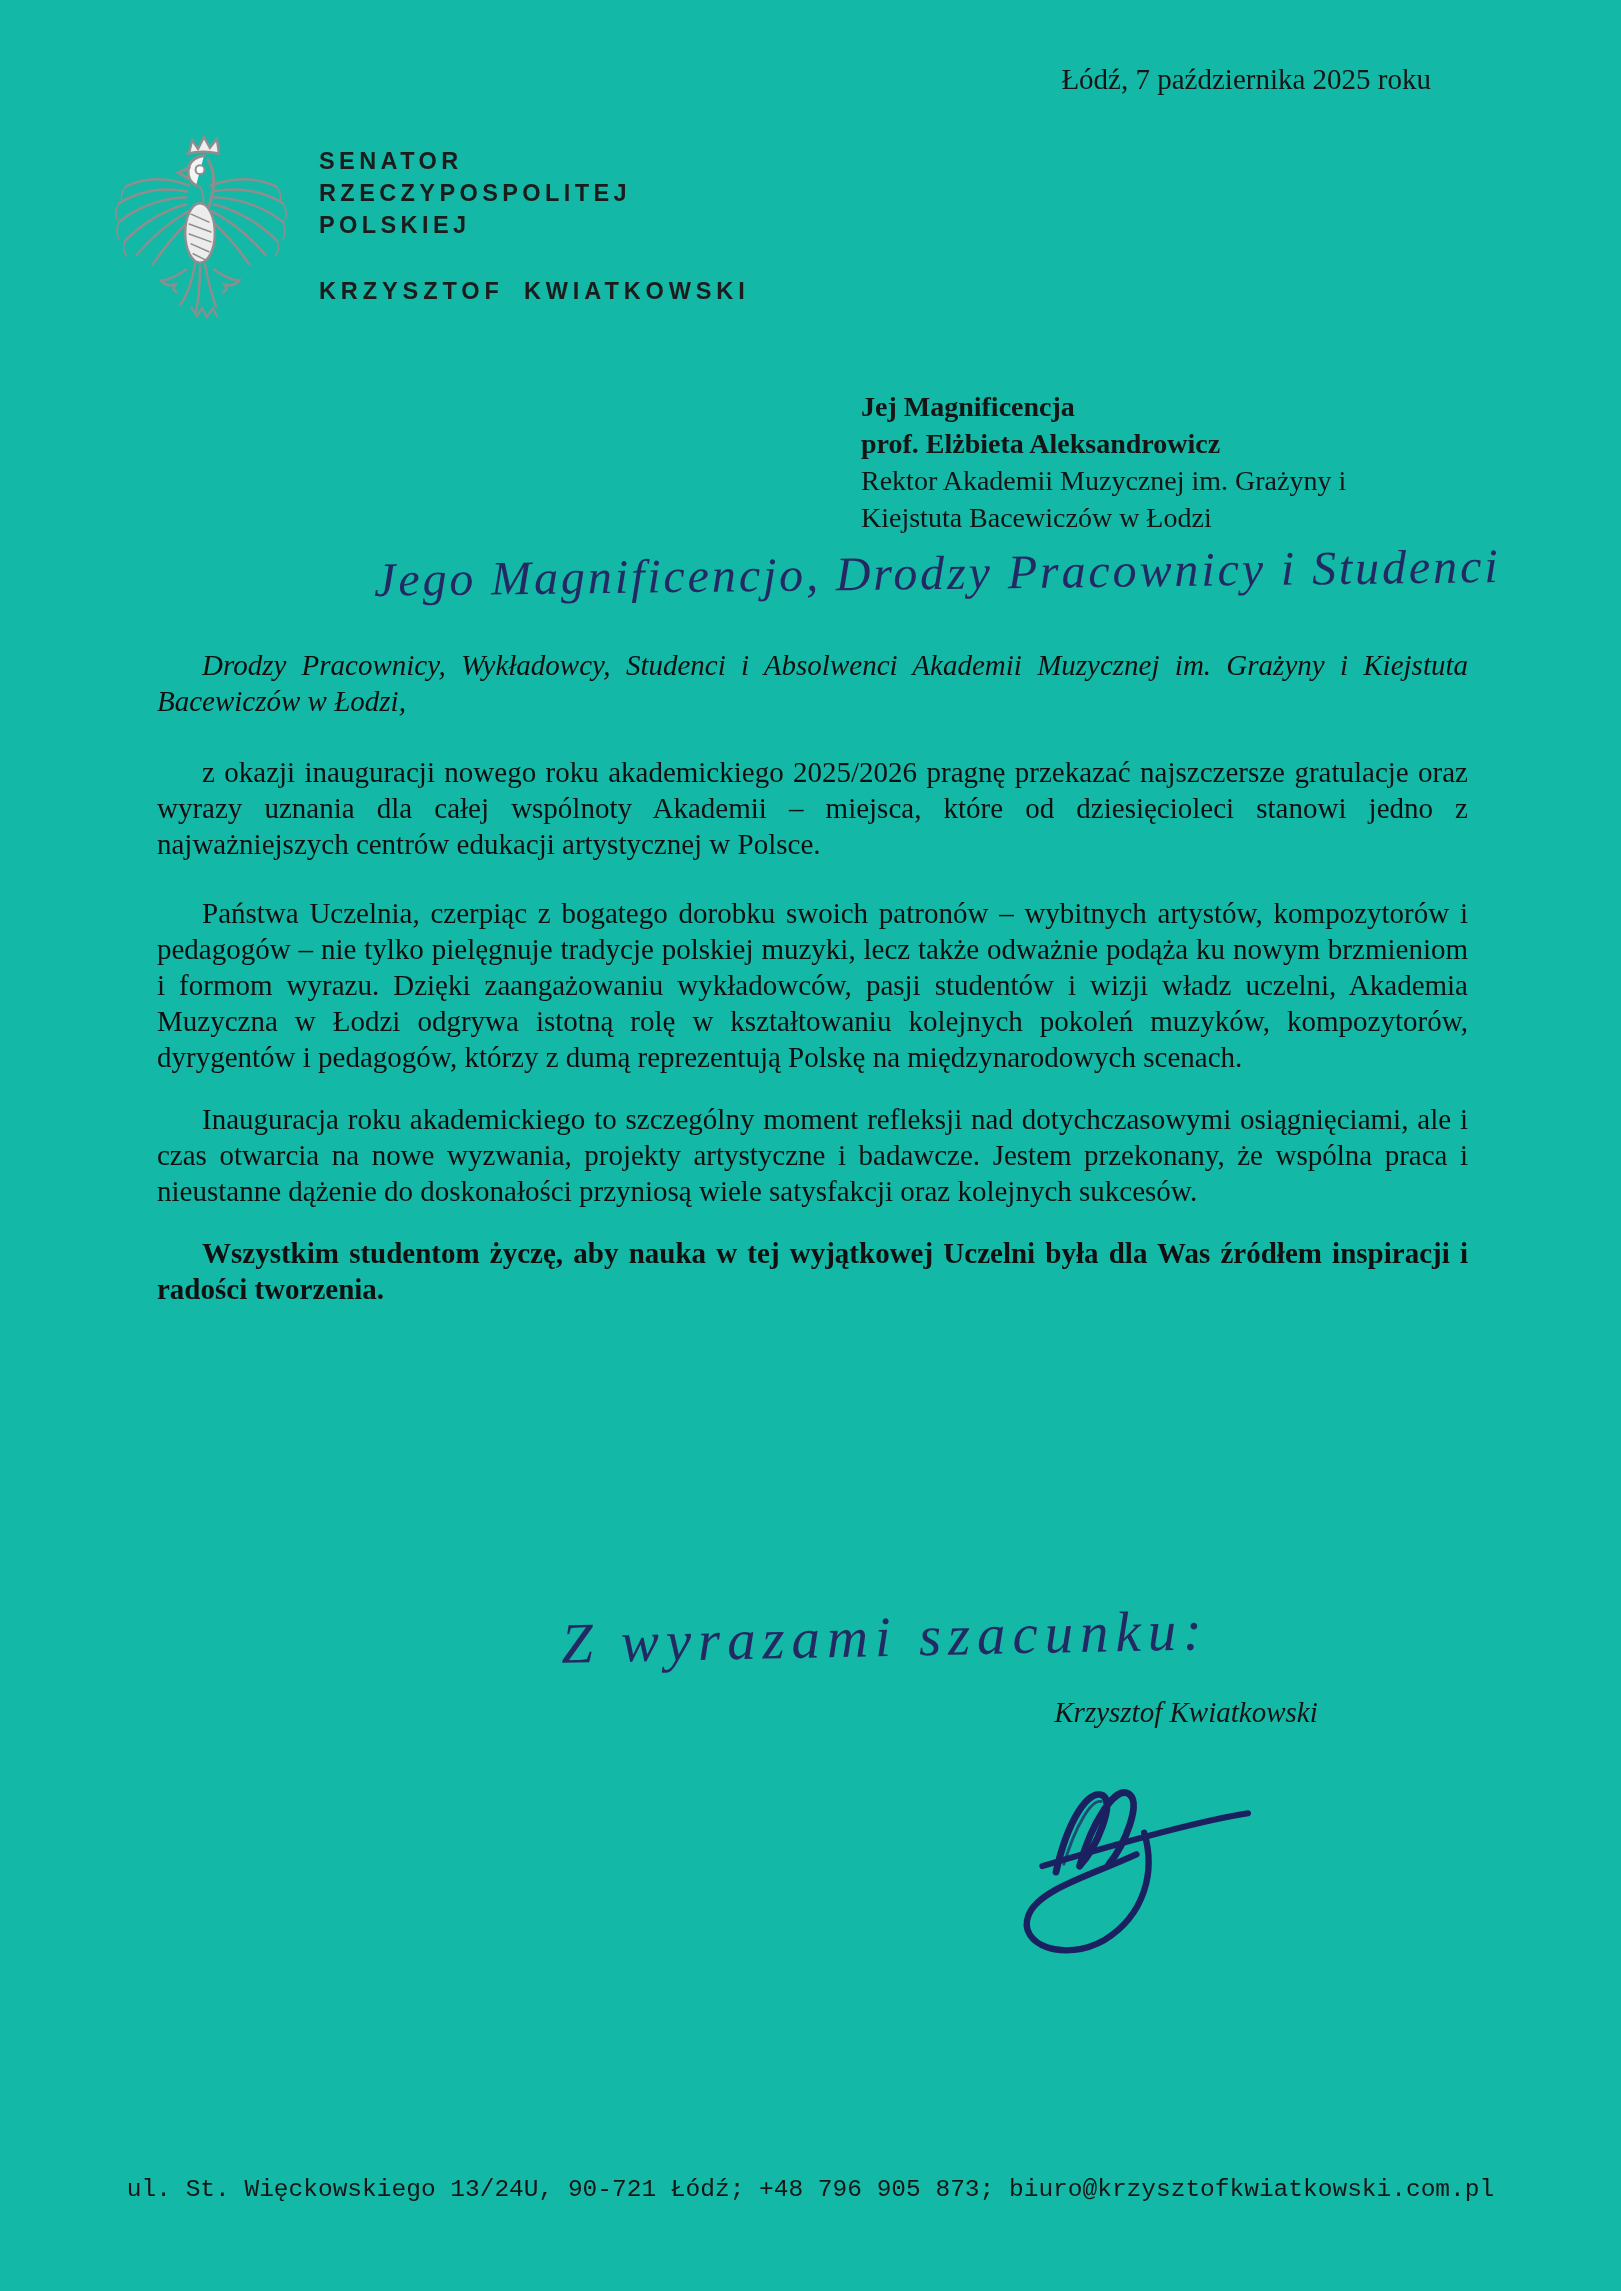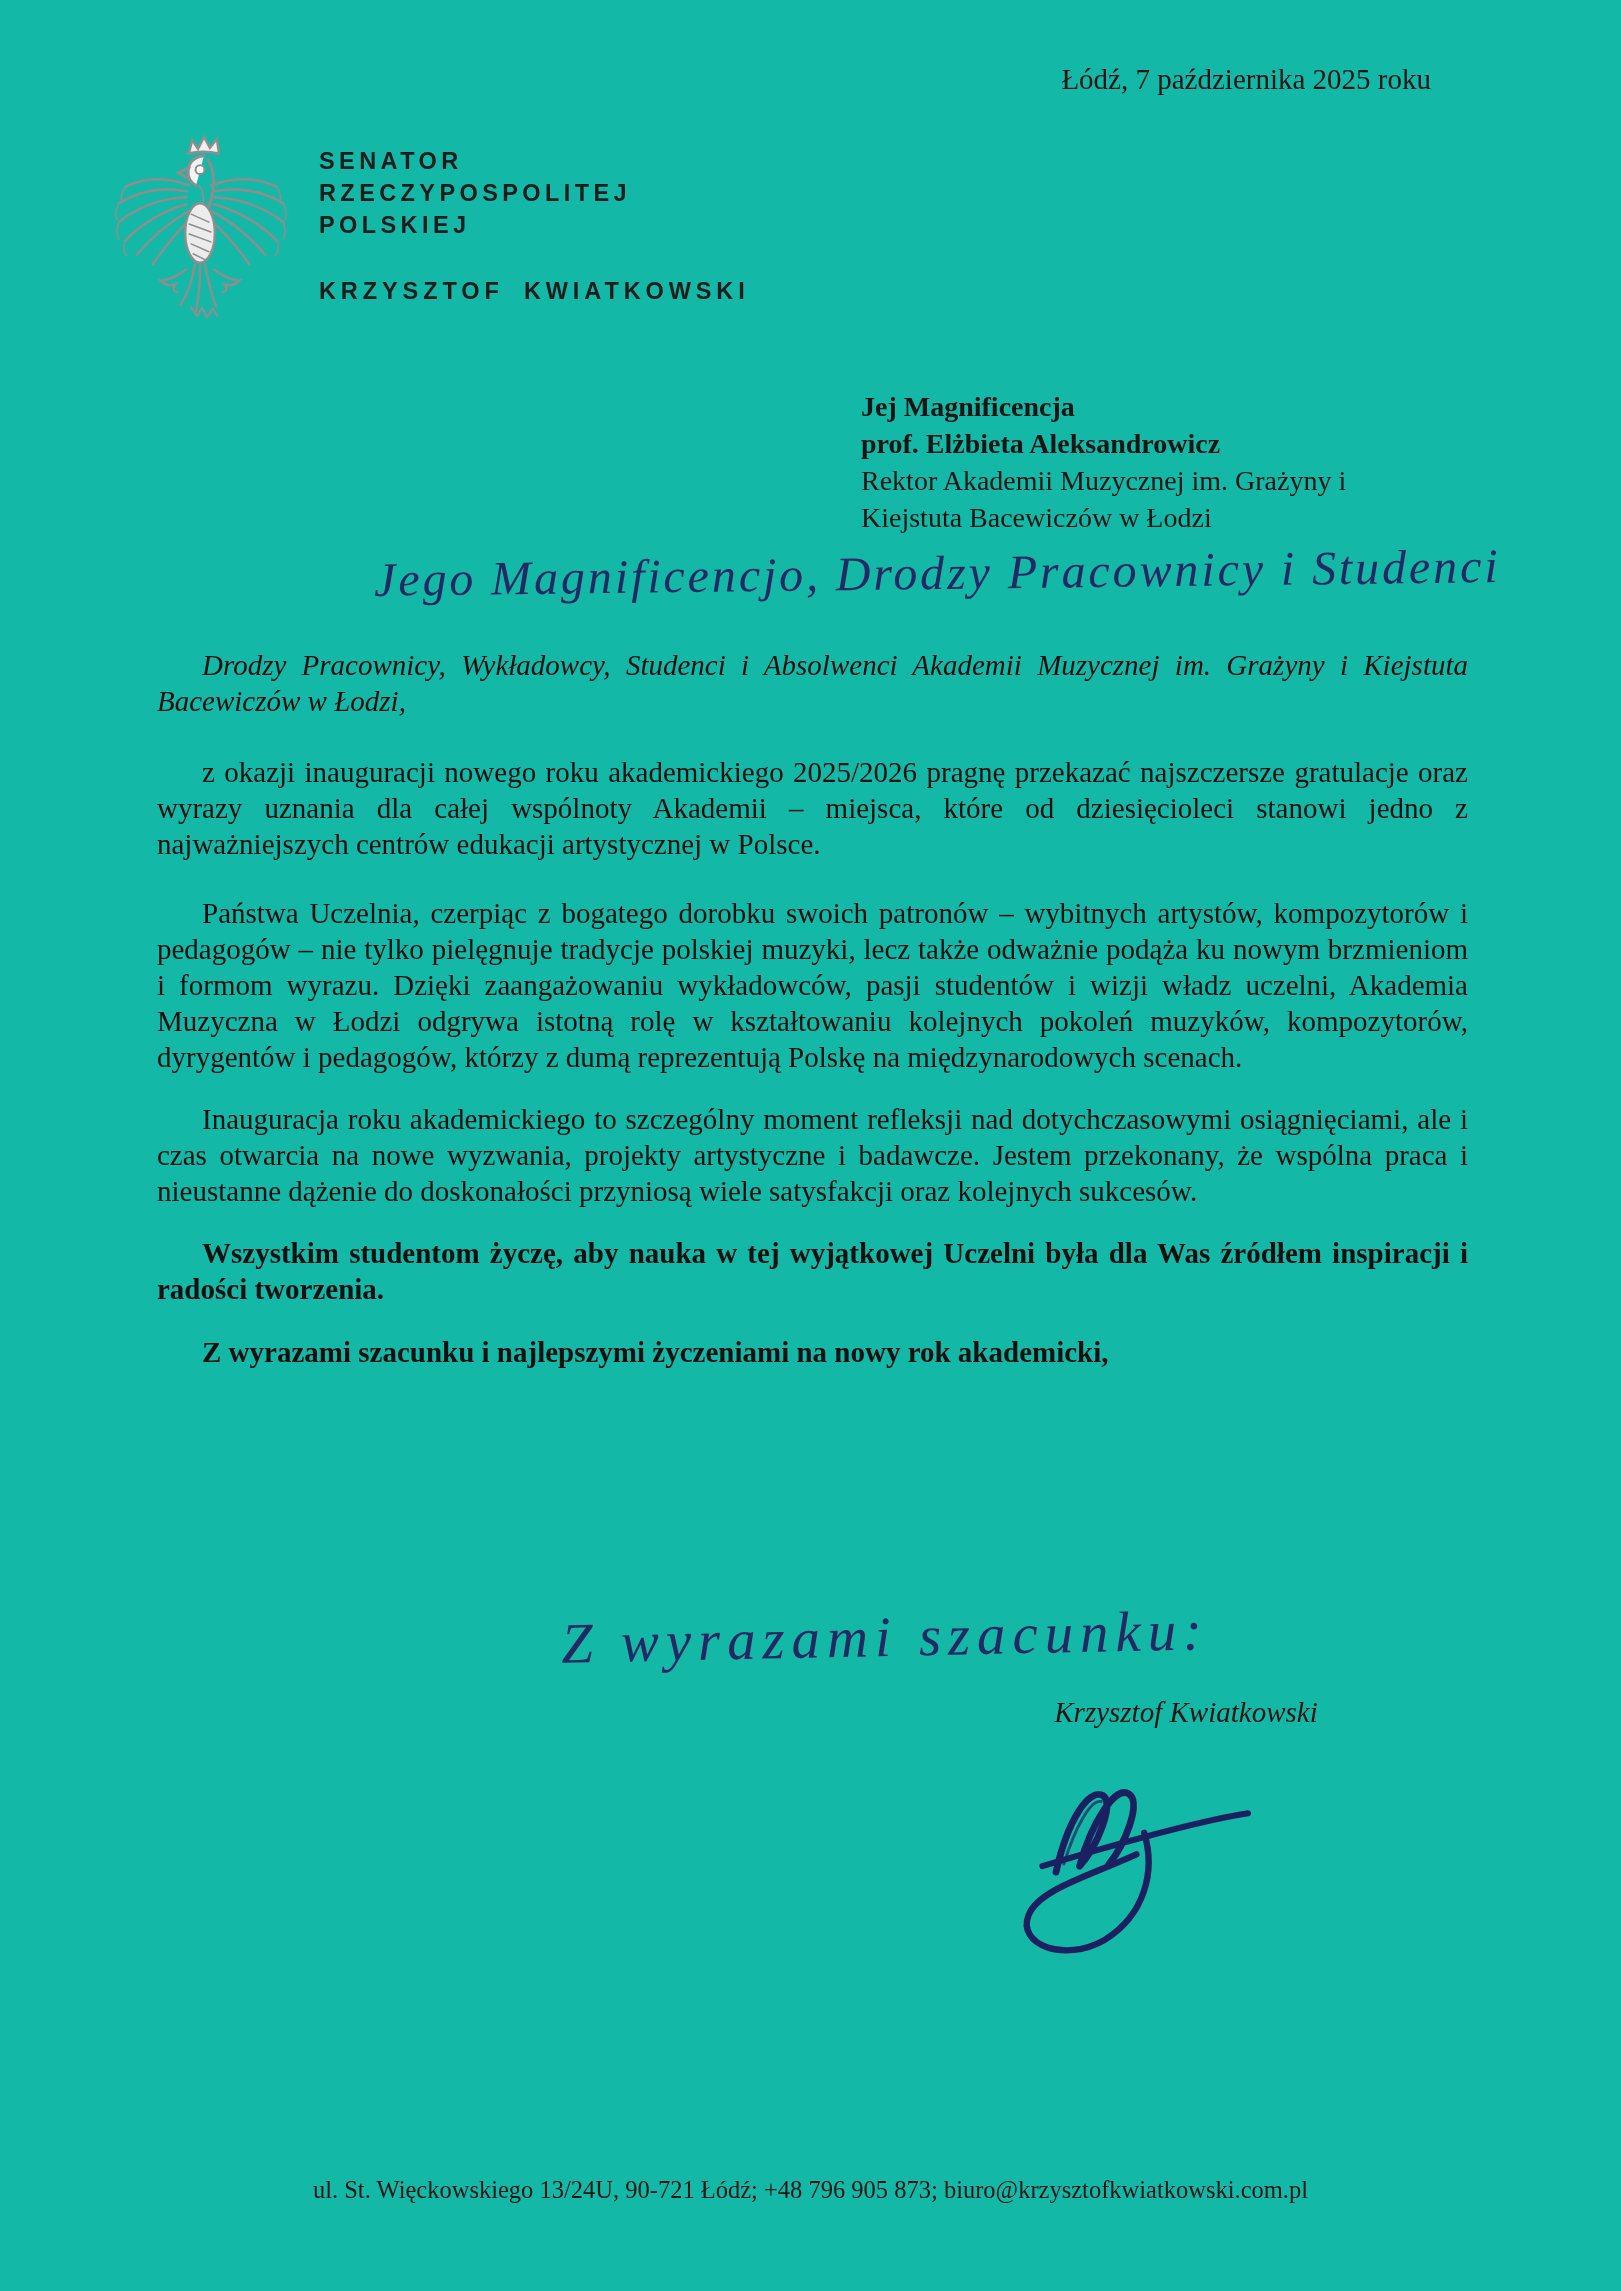--- a/index.html
+++ b/index.html
@@ -68,21 +68,21 @@
     position:absolute;left:892px;top:1694px;width:588px;
     text-align:center;font-style:italic;font-size:29px;line-height:37px;
     color:#141414;
   }
   
   .signature{position:absolute;left:995px;top:1776px;width:270px;height:196px;}
   
   .footer{
     position:absolute;left:26.5px;top:2176px;width:1568px;
     text-align:center;
-    font-family:Liberation Serif, serif;
+    font-family:Liberation Mono, monospace;
     font-size:24.5px;color:#161616;
   }
 </style>
 </head>
 <body>
 
 <div class="page">
 
   <div class="date">Łódź, 7 października 2025 roku</div>
 
@@ -143,21 +143,20 @@
   </div>
 
   <div class="hw hw-greeting">Jego Magnificencjo, Drodzy Pracownicy i Studenci</div>
 
   <div class="bodycol">
     <p class="salutation">Drodzy Pracownicy, Wykładowcy, Studenci i Absolwenci Akademii Muzycznej im. Grażyny i Kiejstuta Bacewiczów w Łodzi,</p>
     <p class="mt36">z okazji inauguracji nowego roku akademickiego 2025/2026 pragnę przekazać najszczersze gratulacje oraz wyrazy uznania dla całej wspólnoty Akademii – miejsca, które od dziesięcioleci stanowi jedno z najważniejszych centrów edukacji artystycznej w Polsce.</p>
     <p class="mt34">Państwa Uczelnia, czerpiąc z bogatego dorobku swoich patronów – wybitnych artystów, kompozytorów i pedagogów – nie tylko pielęgnuje tradycje polskiej muzyki, lecz także odważnie podąża ku nowym brzmieniom i formom wyrazu. Dzięki zaangażowaniu wykładowców, pasji studentów i wizji władz uczelni, Akademia Muzyczna w Łodzi odgrywa istotną rolę w kształtowaniu kolejnych pokoleń muzyków, kompozytorów, dyrygentów i pedagogów, którzy z dumą reprezentują Polskę na międzynarodowych scenach.</p>
     <p class="mt26">Inauguracja roku akademickiego to szczególny moment refleksji nad dotychczasowymi osiągnięciami, ale i czas otwarcia na nowe wyzwania, projekty artystyczne i badawcze. Jestem przekonany, że wspólna praca i nieustanne dążenie do doskonałości przyniosą wiele satysfakcji oraz kolejnych sukcesów.</p>
     <p class="mt27">Wszystkim studentom życzę, aby nauka w tej wyjątkowej Uczelni była dla Was źródłem inspiracji i radości tworzenia.</p>
-    <p class="mt27 closing-line">Z wyrazami szacunku i najlepszymi życzeniami na nowy rok akademicki,</p>
   </div>
 
   <div class="hw hw-closing">Z wyrazami szacunku:</div>
 
   <div class="signer">
     <div>Krzysztof Kwiatkowski</div>
   </div>
 
   <svg class="signature" viewBox="0 0 275 200" aria-hidden="true">
     <g fill="none" stroke="#1b2160" stroke-linecap="round" stroke-linejoin="round">

